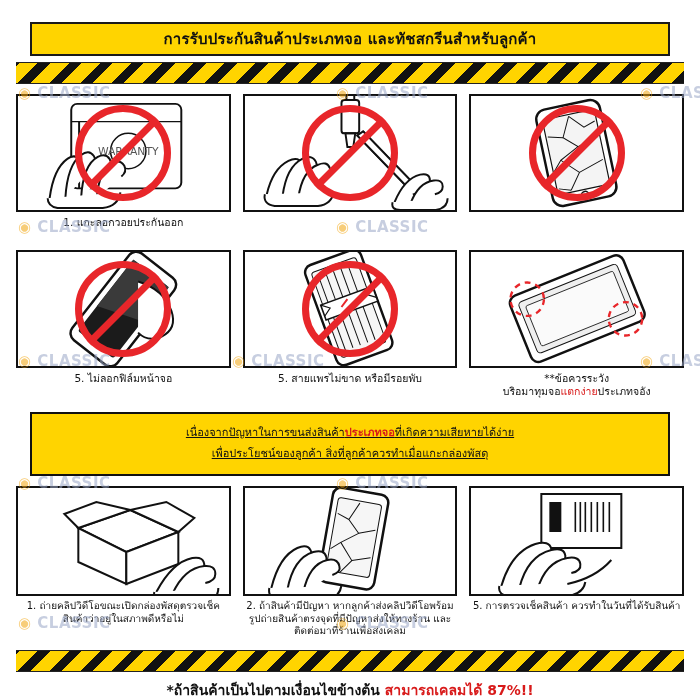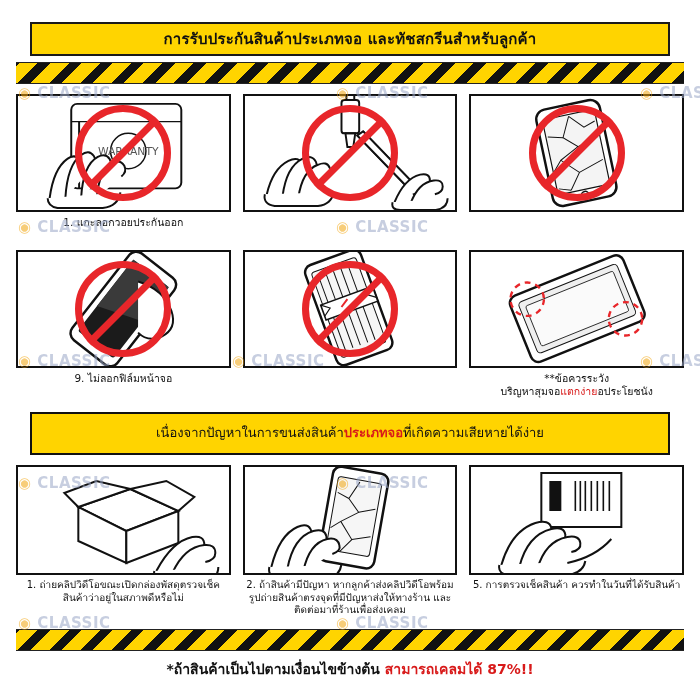--- a/index.html
+++ b/index.html
@@ -130,23 +130,24 @@
   .midbox {
     width: 640px;
     margin: 12px auto 0 auto;
     background: #ffd400;
     border: 2px solid #111;
     box-sizing: border-box;
     padding: 8px 10px 10px 10px;
     text-align: center;
   }
   .midbox .line {
-    font-size: 13px;
+    font-size: 11px;
     line-height: 21px;
     color: #111;
+    text-decoration: underline;
   }
   .midbox .line .red {
     color: #d81a1a;
     font-weight: bold;
   }
 
   
   .grid2 {
     width: 668px;
     margin: 10px auto 0 auto;
@@ -291,67 +292,69 @@
         <svg width="100%" height="100%" viewBox="0 0 210 116">
           <g transform="rotate(38 105 58)">
             <rect x="76" y="2" width="58" height="112" rx="9" fill="#fff" stroke="#111" stroke-width="2.5"></rect>
             <rect x="82" y="12" width="46" height="92" rx="3" fill="#1b1b1b"></rect>
             <path d="M82 12 L128 12 L128 56 L82 72 Z" fill="#3a3a3a"></path>
           </g>
           <path d="M120 30 q26 8 34 30 q6 18 -10 26 q-14 6 -24 -4" fill="#fff" stroke="#111" stroke-width="2"></path>
         </svg>
         <div class="noSign"></div>
       </div>
-      <div class="caption">9. ไม่ลอกฟิล์มหน้าจอ</div>
+      <div class="caption">5. ไม่ลอกฟิล์มหน้าจอ</div>
     </div>
 
     <div class="cell">
       <div class="panel">
         <svg width="100%" height="100%" viewBox="0 0 210 116">
           <g transform="rotate(-20 105 58)">
             <rect x="74" y="2" width="60" height="108" rx="8" fill="#fff" stroke="#111" stroke-width="2.5"></rect>
             <rect x="80" y="10" width="48" height="92" rx="3" fill="#f6f6f6" stroke="#111" stroke-width="1"></rect>
             <g stroke="#111" stroke-width="1" fill="none">
               <path d="M86 16 L86 96 M94 16 L94 96 M102 16 L102 96 M110 16 L110 96 M118 16 L118 96"></path>
             </g>
             <rect x="78" y="44" width="56" height="16" fill="#fff" stroke="#111" stroke-width="1.6"></rect>
             <path d="M78 44 l8 6 l-8 6 M134 44 l-8 6 l8 6" stroke="#111" stroke-width="1.2" fill="none"></path>
           </g>
           <g stroke="#e8262a" stroke-width="2" fill="none">
             <path d="M96 56 l6 -8 M104 60 l8 -6"></path>
           </g>
         </svg>
         <div class="noSign"></div>
       </div>
+      <div class="caption">5. สายแพรไม่ขาด หรือมีรอยพับ</div>
     </div>
 
     <div class="cell">
       <div class="panel">
         <svg width="100%" height="100%" viewBox="0 0 210 116">
           <g transform="rotate(-22 105 58)">
             <rect x="44" y="22" width="124" height="72" rx="8" fill="#fff" stroke="#111" stroke-width="2.5"></rect>
             <rect x="52" y="30" width="108" height="56" rx="4" fill="#efefef" stroke="#111" stroke-width="1"></rect>
             <rect x="58" y="36" width="96" height="44" rx="2" fill="#fafafa" stroke="#111" stroke-width="0.8"></rect>
           </g>
           <circle cx="55" cy="48" r="17" fill="none" stroke="#e8262a" stroke-width="2.4" stroke-dasharray="6 5"></circle>
           <circle cx="155" cy="68" r="17" fill="none" stroke="#e8262a" stroke-width="2.4" stroke-dasharray="6 5"></circle>
         </svg>
       </div>
       <div class="caption warncap">
         <span>**ข้อควรระวัง</span><br>
-        <span>บริญหาสุมจอ</span><span class="red">แตกง่าย</span><span>อประโยชนัง</span>
+        <span>บริอมาทุมจอ</span><span class="red">แตกง่าย</span><span>ประเภทจอัง</span>
       </div>
     </div>
 
   </div>
 
   <div class="midbox">
     <div class="line">
       <span>เนื่องจากปัญหาในการขนส่งสินค้า</span><span class="red">ประเภทจอ</span><span>ที่เกิดความเสียหายได้ง่าย</span>
     </div>
+    <div class="line">เพื่อประโยชน์ของลูกค้า สิ่งที่ลูกค้าควรทำเมื่อแกะกล่องพัสดุ</div>
   </div>
 
   <div class="grid2">
 
     <div class="cell">
       <div class="panel2">
         <svg width="100%" height="100%" viewBox="0 0 210 106">
           <g fill="#fff" stroke="#111" stroke-width="2">
             <path d="M60 40 L112 22 L160 44 L108 64 Z"></path>
             <path d="M60 40 L60 74 L108 96 L108 64 Z"></path>

